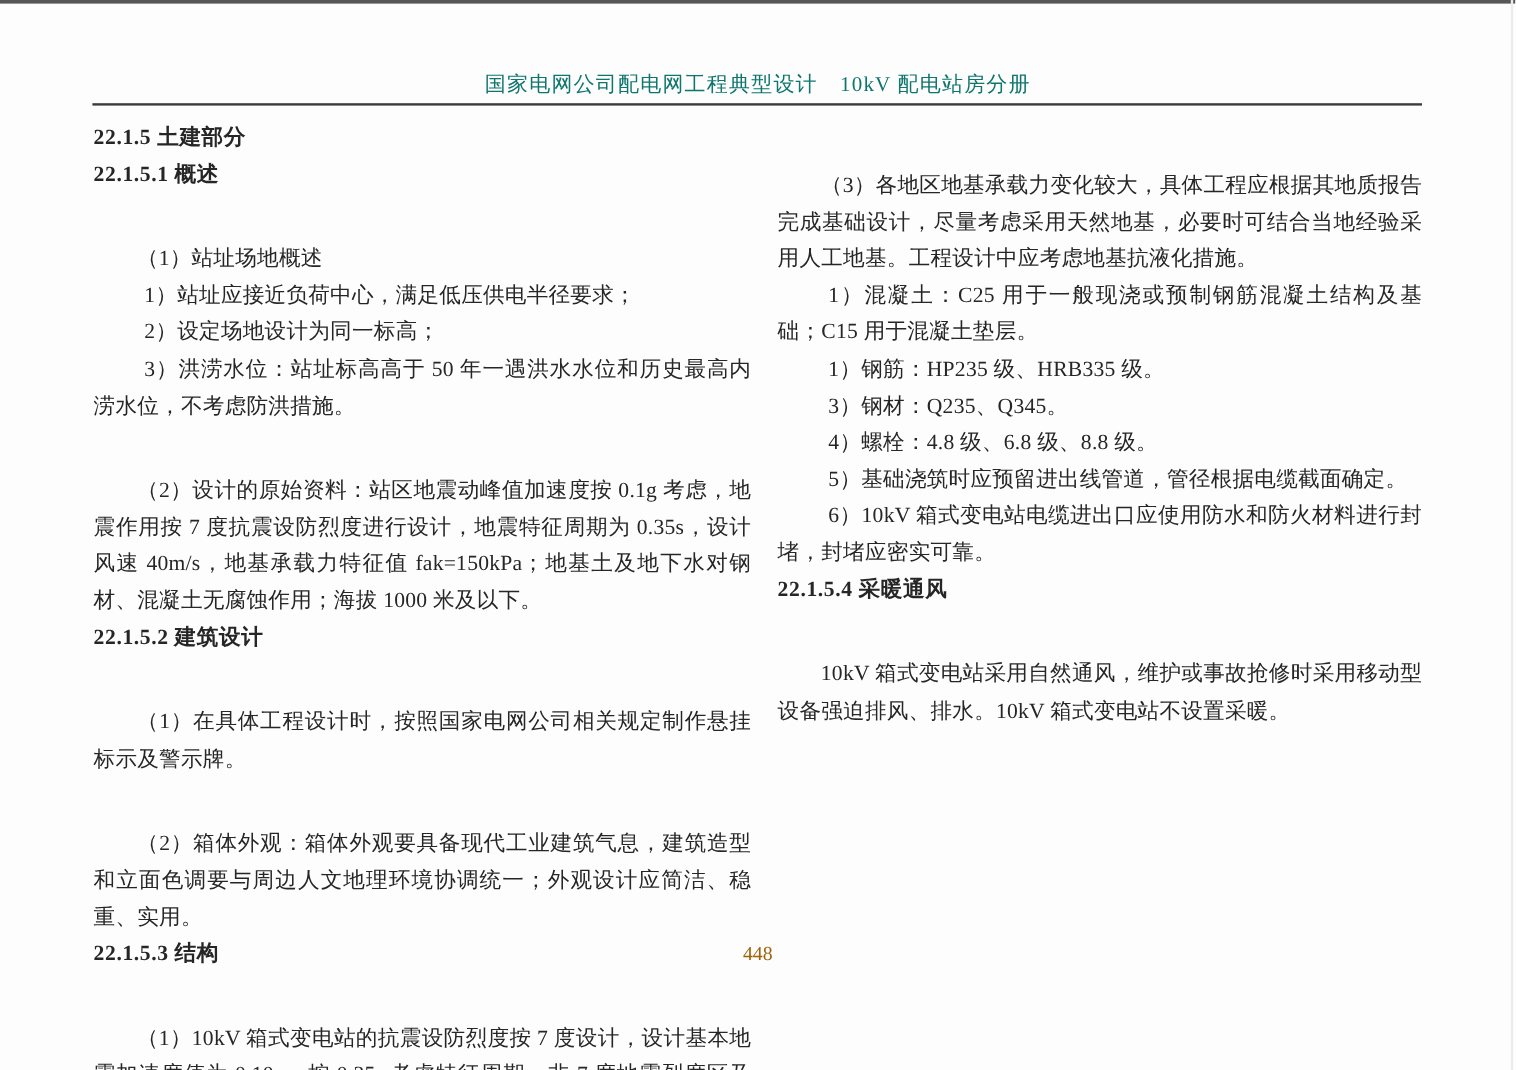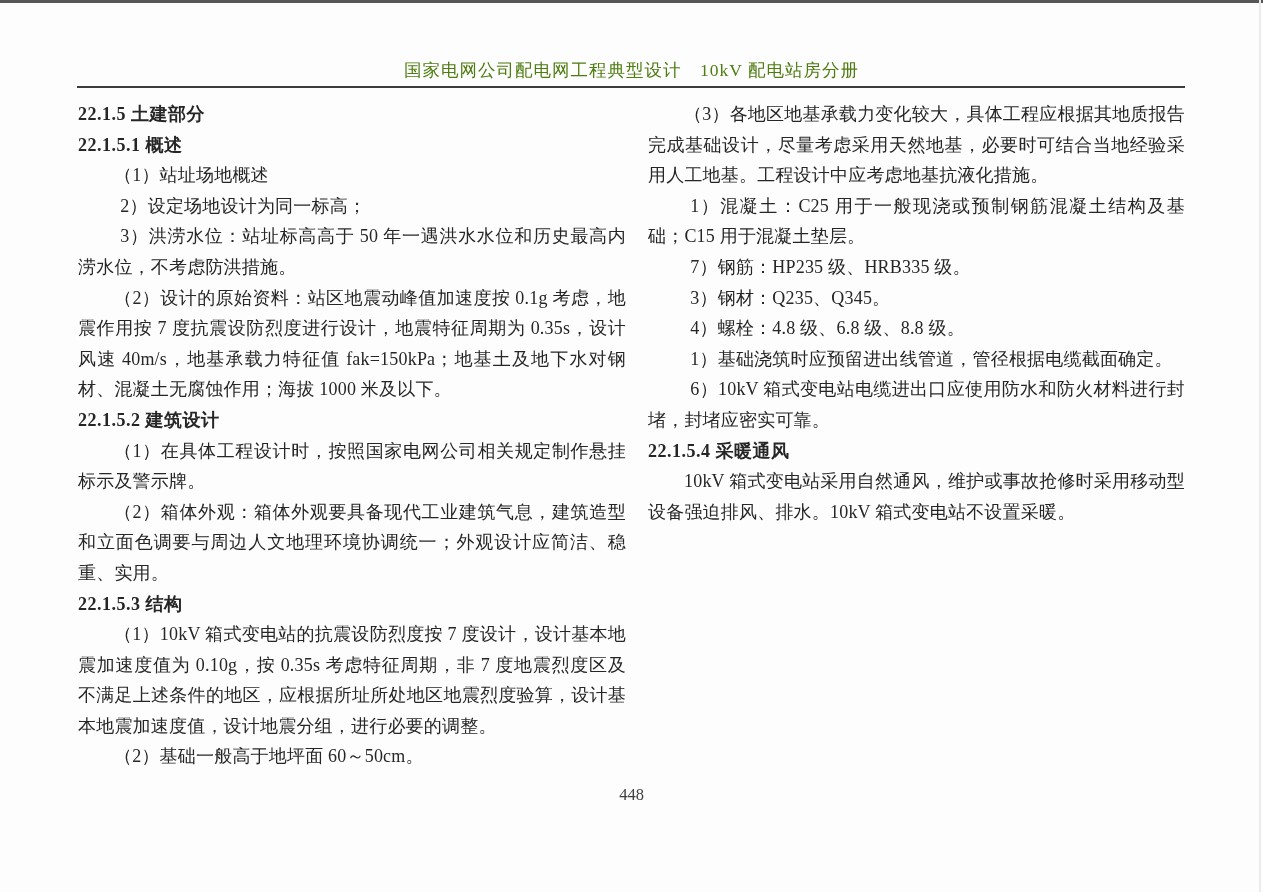--- a/index.html
+++ b/index.html
@@ -30,21 +30,21 @@
     background: #ececec;
   }
   .running-head {
     position: absolute;
     top: 58px;
     left: 0;
     width: 100%;
     text-align: center;
     font-size: 17.5px;
     letter-spacing: 1px;
-    color: #4d7c0f;
+    color: #0f766e;
     white-space: pre;
   }
   .header-rule {
     position: absolute;
     top: 86px;
     left: 77px;
     width: 1108px;
     height: 2px;
     background: #3c3c3c;
   }
@@ -63,65 +63,66 @@
     font-size: 18px;
     line-height: 30.6px;
     text-align: justify;
     letter-spacing: 0.2px;
   }
   .col p.heading {
     font-weight: 700;
     text-align: left;
     letter-spacing: 0.5px;
   }
-  .col p.para { text-indent: 2em; }
+  .col p.para { text-indent: 2em; margin-top: 40px; }
   .col p.list { text-indent: 2.35em; }
   .page-number {
     position: absolute;
     top: 785px;
     left: 0;
     width: 100%;
     text-align: center;
     font-size: 16.5px;
-    color: #404040;
+    color: #a16207;
   }
 </style>
 </head>
 <body>
 
 <div class="page">
   <div class="scan-top-bar"></div>
   <div class="scan-right-edge"></div>
 
   <div class="running-head">国家电网公司配电网工程典型设计　10kV 配电站房分册</div>
   <div class="header-rule"></div>
 
   <div class="columns">
     <div class="col left">
       <p class="heading">22.1.5 土建部分</p>
       <p class="heading">22.1.5.1 概述</p>
       <p class="para">（1）站址场地概述</p>
+      <p class="list">1）站址应接近负荷中心，满足低压供电半径要求；</p>
       <p class="list">2）设定场地设计为同一标高；</p>
       <p class="list">3）洪涝水位：站址标高高于 50 年一遇洪水水位和历史最高内涝水位，不考虑防洪措施。</p>
       <p class="para">（2）设计的原始资料：站区地震动峰值加速度按 0.1g 考虑，地震作用按 7 度抗震设防烈度进行设计，地震特征周期为 0.35s，设计风速 40m/s，地基承载力特征值 fak=150kPa；地基土及地下水对钢材、混凝土无腐蚀作用；海拔 1000 米及以下。</p>
       <p class="heading">22.1.5.2 建筑设计</p>
       <p class="para">（1）在具体工程设计时，按照国家电网公司相关规定制作悬挂标示及警示牌。</p>
       <p class="para">（2）箱体外观：箱体外观要具备现代工业建筑气息，建筑造型和立面色调要与周边人文地理环境协调统一；外观设计应简洁、稳重、实用。</p>
       <p class="heading">22.1.5.3 结构</p>
       <p class="para">（1）10kV 箱式变电站的抗震设防烈度按 7 度设计，设计基本地震加速度值为 0.10g，按 0.35s 考虑特征周期，非 7 度地震烈度区及不满足上述条件的地区，应根据所址所处地区地震烈度验算，设计基本地震加速度值，设计地震分组，进行必要的调整。</p>
       <p class="para">（2）基础一般高于地坪面 60～50cm。</p>
     </div>
 
     <div class="col right">
       <p class="para">（3）各地区地基承载力变化较大，具体工程应根据其地质报告完成基础设计，尽量考虑采用天然地基，必要时可结合当地经验采用人工地基。工程设计中应考虑地基抗液化措施。</p>
       <p class="list">1）混凝土：C25 用于一般现浇或预制钢筋混凝土结构及基础；C15 用于混凝土垫层。</p>
-      <p class="list">7）钢筋：HP235 级、HRB335 级。</p>
+      <p class="list">1）钢筋：HP235 级、HRB335 级。</p>
       <p class="list">3）钢材：Q235、Q345。</p>
       <p class="list">4）螺栓：4.8 级、6.8 级、8.8 级。</p>
-      <p class="list">1）基础浇筑时应预留进出线管道，管径根据电缆截面确定。</p>
+      <p class="list">5）基础浇筑时应预留进出线管道，管径根据电缆截面确定。</p>
       <p class="list">6）10kV 箱式变电站电缆进出口应使用防水和防火材料进行封堵，封堵应密实可靠。</p>
       <p class="heading">22.1.5.4 采暖通风</p>
       <p class="para">10kV 箱式变电站采用自然通风，维护或事故抢修时采用移动型设备强迫排风、排水。10kV 箱式变电站不设置采暖。</p>
     </div>
   </div>
 
   <div class="page-number">448</div>
 </div>
 
 </body></html>

